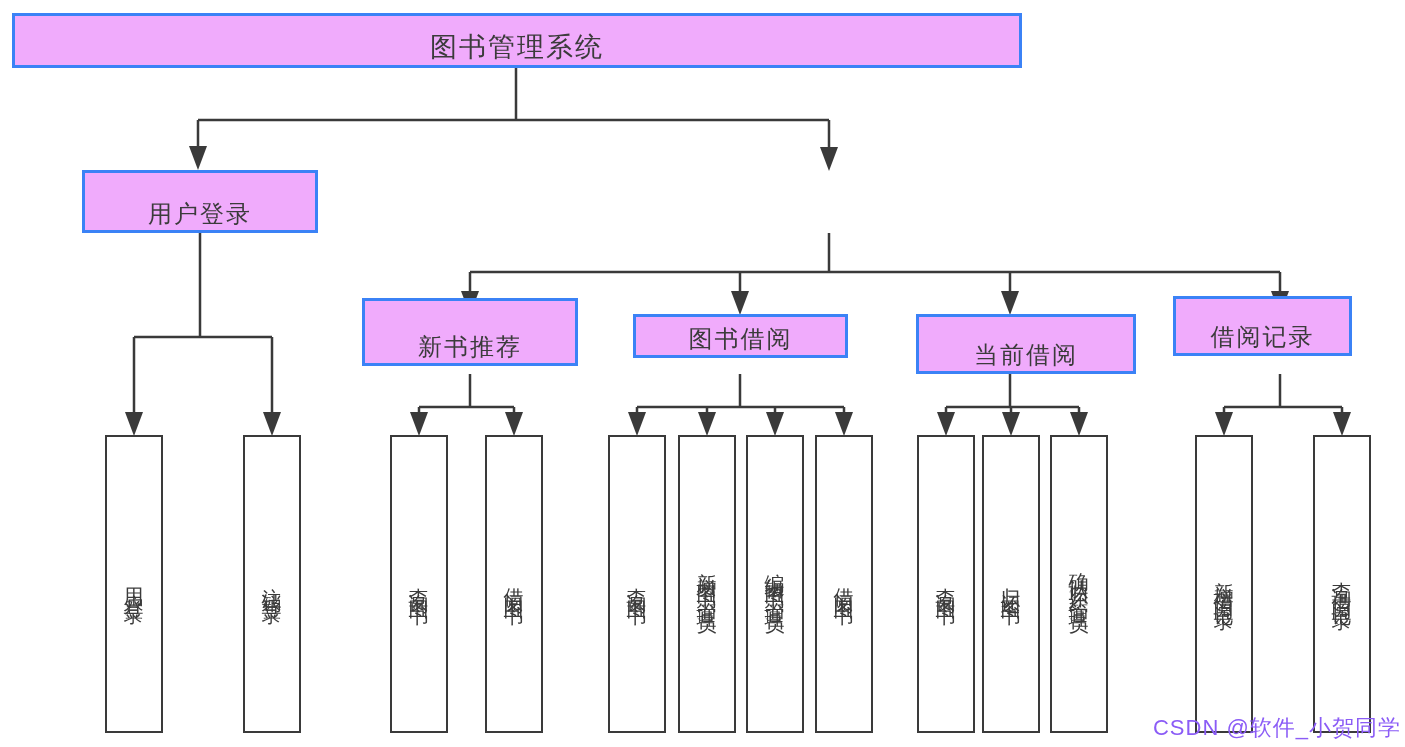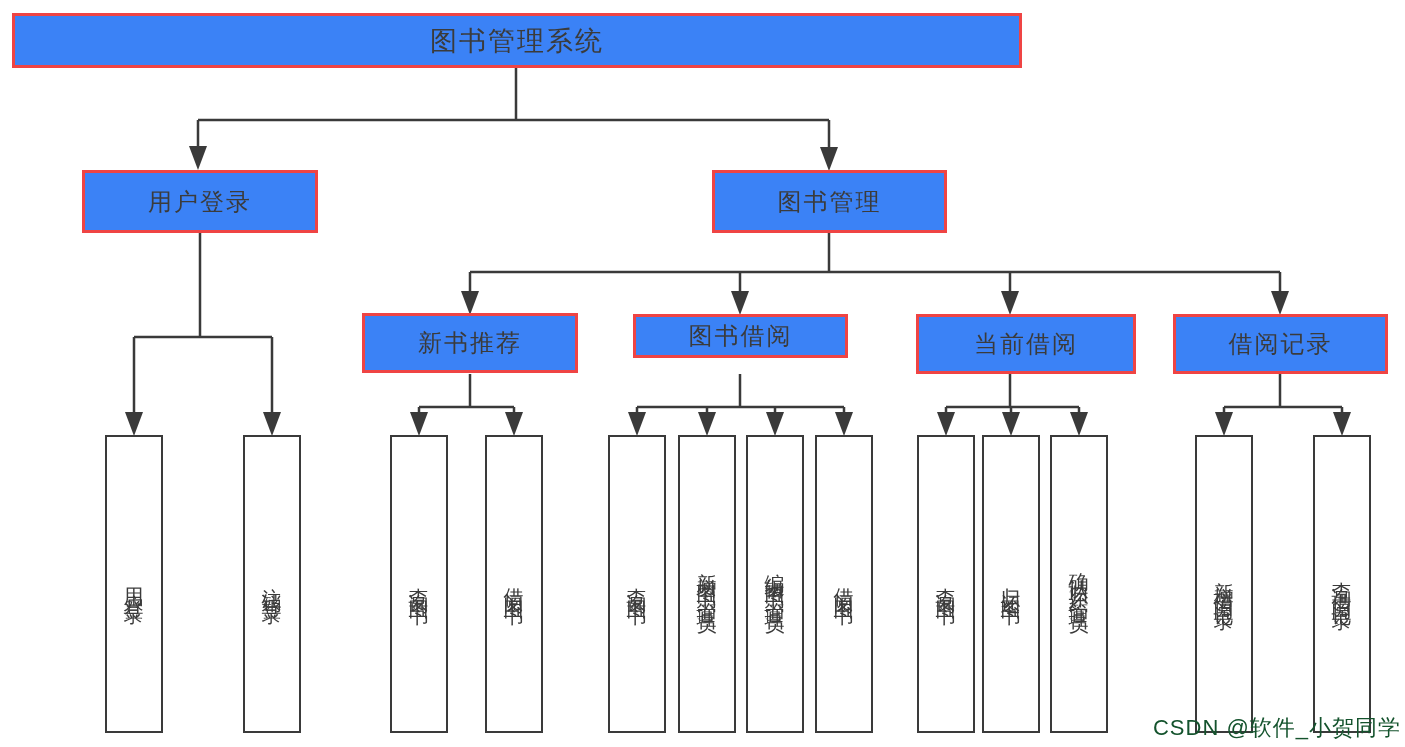--- a/index.html
+++ b/index.html
@@ -18,24 +18,24 @@
   .wires {
     position: absolute;
     left: 0;
     top: 0;
     width: 1405px;
     height: 747px;
   }
   .node {
     position: absolute;
     box-sizing: border-box;
-    background: #3b82f6;
-    border: 3px solid #ef4444;
+    background: #f0abfc;
+    border: 3px solid #3b82f6;
     display: flex;
-    align-items: center;
+    align-items: flex-end;
     justify-content: center;
     color: #3b3b3b;
     letter-spacing: 2px;
     white-space: nowrap;
   }
   .node.lvl1 { font-size: 27px; }
   .node.lvl2, .node.lvl3 { font-size: 24px; }
   .leaf {
     position: absolute;
     box-sizing: border-box;
@@ -55,21 +55,21 @@
     font-size: 20px;
     letter-spacing: 6px;
     line-height: 1;
     white-space: nowrap;
   }
   .watermark {
     position: absolute;
     right: 4px;
     bottom: 4px;
     font-size: 22px;
-    color: #14532d;
+    color: #8b5cf6;
     letter-spacing: 1px;
     white-space: nowrap;
   }
 </style>
 </head>
 <body>
 
 <div class="stage">
 
   <svg class="wires" viewBox="0 0 1405 747">
@@ -115,34 +115,31 @@
     </g>
   </svg>
 
   <div class="node lvl1" style="left:12px; top:13px; width:1010px; height:55px;">
     <span>图书管理系统</span>
   </div>
 
   <div class="node lvl2" style="left:82px; top:170px; width:236px; height:63px;">
     <span>用户登录</span>
   </div>
-  <div class="node lvl2" style="left:712px; top:170px; width:235px; height:63px;">
-    <span>图书管理</span>
-  </div>
 
-  <div class="node lvl3" style="left:362px; top:313px; width:216px; height:60px;">
+  <div class="node lvl3" style="left:362px; top:298px; width:216px; height:68px;">
     <span>新书推荐</span>
   </div>
   <div class="node lvl3" style="left:633px; top:314px; width:215px; height:44px;">
     <span>图书借阅</span>
   </div>
   <div class="node lvl3" style="left:900px; top:314px; width:220px; height:60px;margin-left:16px;">
     <span>当前借阅</span>
   </div>
-  <div class="node lvl3" style="left:1173px; top:314px; width:215px; height:60px;">
+  <div class="node lvl3" style="left:1173px; top:296px; width:179px; height:60px;">
     <span>借阅记录</span>
   </div>
 
   <div class="leaf" style="left:105px;">
     <span class="vtext">用户登录</span>
   </div>
   <div class="leaf" style="left:243px;">
     <span class="vtext">注销登录</span>
   </div>
 

